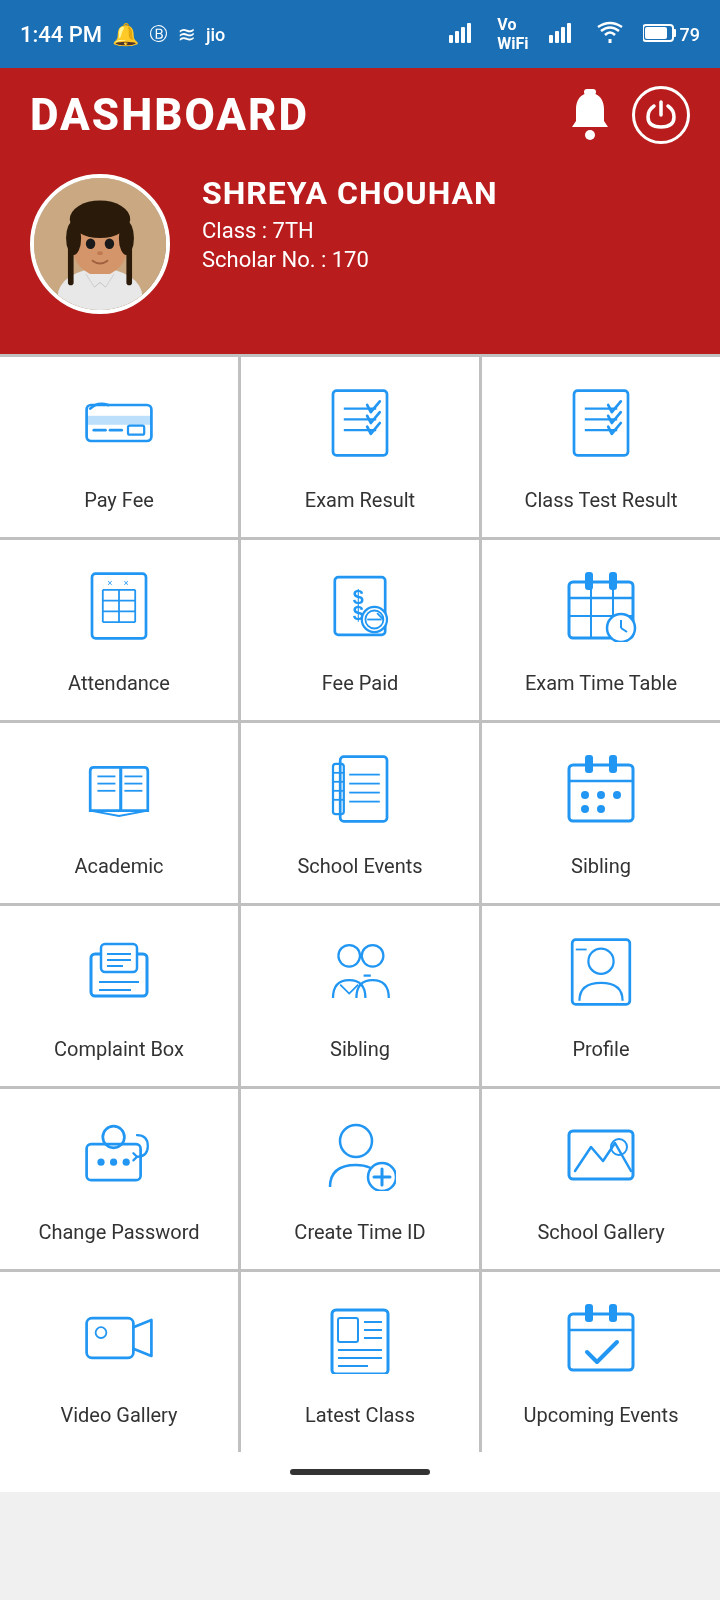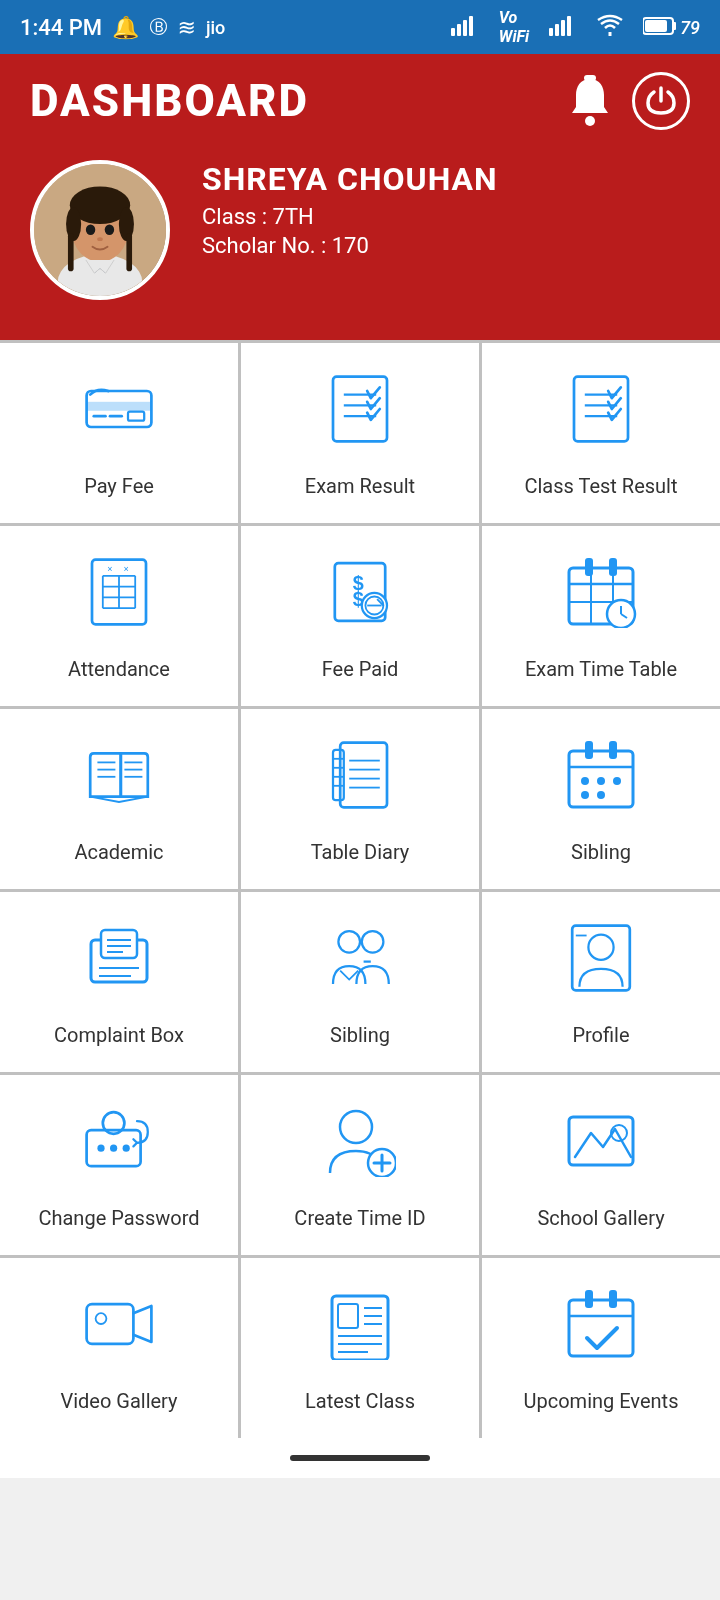--- a/index.html
+++ b/index.html
@@ -8,31 +8,31 @@
       width: 720px;
       min-height: 1600px;
       font-family: 'Roboto', Arial, sans-serif;
       background: #f0f0f0;
       overflow-x: hidden;
     }
 
     
     .status-bar {
       background: #1a6fb5;
-      height: 54px;
+      height: 68px;
       display: flex;
       align-items: center;
       justify-content: space-between;
       padding: 0 20px;
       color: white;
       font-size: 22px;
       font-weight: 500;
     }
     .status-left { display: flex; align-items: center; gap: 10px; }
-    .status-right { display: flex; align-items: center; gap: 20px; font-size: 20px; font-style: italic; }
+    .status-right { display: flex; align-items: center; gap: 20px; font-size: 20px; }
 
     
     .header {
       background: #b91c1c;
       padding: 18px 30px 30px 30px;
     }
     .header-top {
       display: flex;
       align-items: center;
       justify-content: space-between;
@@ -365,21 +365,21 @@
       <rect x="6" y="12" width="12" height="56" rx="3" stroke="#2196F3" stroke-width="2.5" fill="none"></rect>
       <line x1="6" y1="22" x2="18" y2="22" stroke="#2196F3" stroke-width="2"></line>
       <line x1="6" y1="32" x2="18" y2="32" stroke="#2196F3" stroke-width="2"></line>
       <line x1="6" y1="42" x2="18" y2="42" stroke="#2196F3" stroke-width="2"></line>
       <line x1="6" y1="52" x2="18" y2="52" stroke="#2196F3" stroke-width="2"></line>
       <line x1="24" y1="24" x2="58" y2="24" stroke="#2196F3" stroke-width="2"></line>
       <line x1="24" y1="34" x2="58" y2="34" stroke="#2196F3" stroke-width="2"></line>
       <line x1="24" y1="44" x2="58" y2="44" stroke="#2196F3" stroke-width="2"></line>
       <line x1="24" y1="54" x2="58" y2="54" stroke="#2196F3" stroke-width="2"></line>
     </svg></div>
-      <span class="grid-label">Table Diary</span>
+      <span class="grid-label">School Events</span>
     </div>
     <div class="grid-item">
       <div><svg viewBox="0 0 72 72" fill="none" xmlns="http://www.w3.org/2000/svg">
       <rect x="4" y="12" width="64" height="56" rx="4" stroke="#2196F3" stroke-width="3" fill="none"></rect>
       <line x1="4" y1="28" x2="68" y2="28" stroke="#2196F3" stroke-width="2.5"></line>
       <rect x="20" y="2" width="8" height="18" rx="3" fill="#2196F3"></rect>
       <rect x="44" y="2" width="8" height="18" rx="3" fill="#2196F3"></rect>
       <circle cx="20" cy="42" r="4" fill="#2196F3"></circle>
       <circle cx="36" cy="42" r="4" fill="#2196F3"></circle>
       <circle cx="52" cy="42" r="4" fill="#2196F3"></circle>

